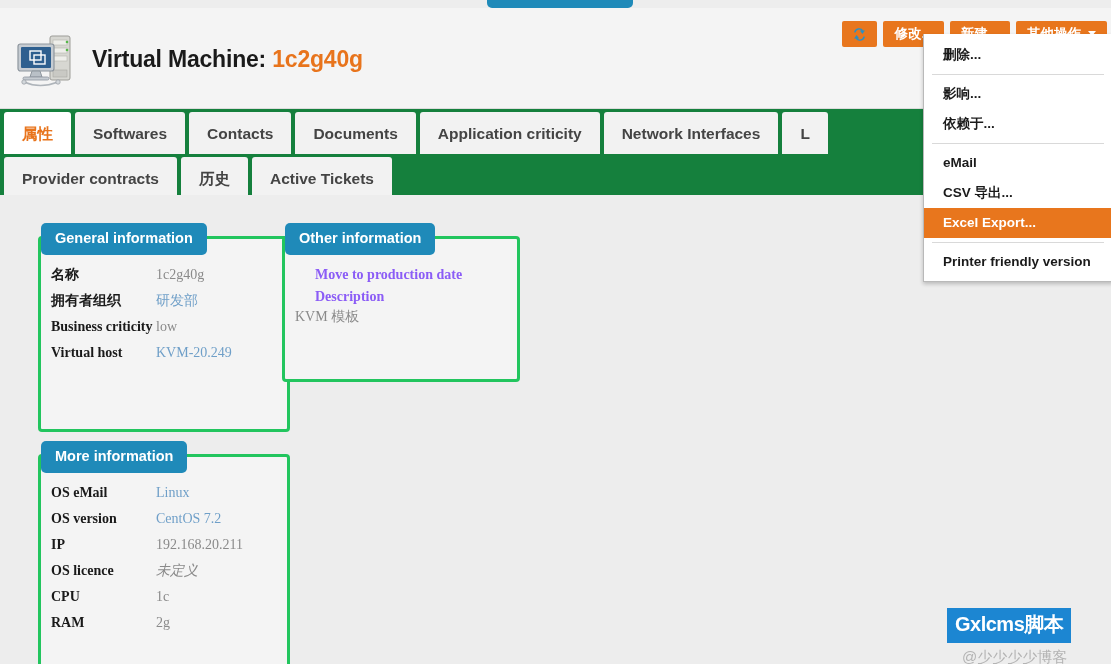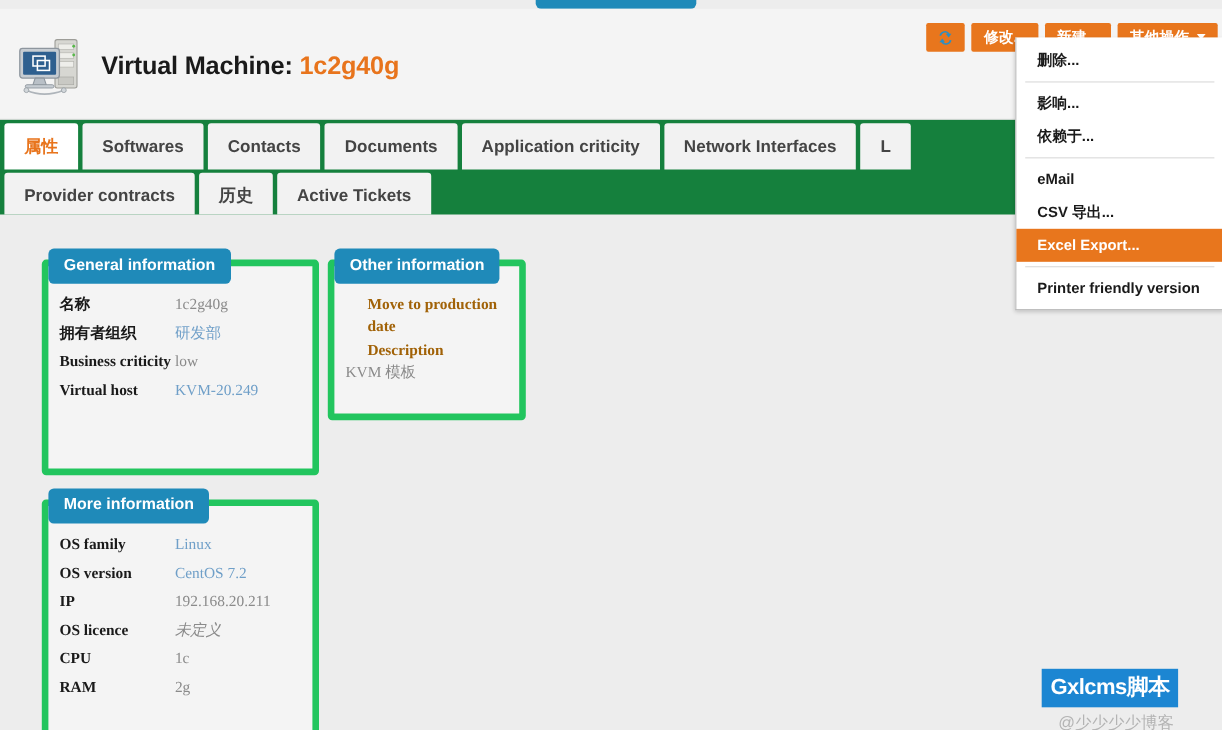--- a/index.html
+++ b/index.html
@@ -88,21 +88,21 @@
     border-radius: 3px 3px 0 0;
     cursor: pointer;
   }
   .tab.active { background: #ffffff; color: #e8741c; }
   .tab.clip { overflow: hidden; }
 
   
   .panel {
     position: absolute;
     background: #f4f4f4;
-    border: 6px solid #22c55e;
+    border: 3px solid #22c55e;
     border-radius: 4px;
     box-sizing: border-box;
   }
   .legend {
     position: absolute; top: -16px; left: 0px;
     background: #1f8ab9; color: #ffffff;
     font-size: 14.5px; font-weight: bold;
     padding: 8px 14px 9px 14px;
     border-radius: 5px; line-height: 15px;
     white-space: nowrap;
@@ -116,25 +116,25 @@
   }
   .fvalue {
     font-size: 14px; color: #8a8a8a; line-height: 19px;
     word-break: break-word;
   }
   .fvalue.link { color: #6f9fc8; }
   .fvalue.ital { font-style: italic; }
 
   
   .srow { margin-bottom: 2px; }
-  .slabel { font-size: 14px; font-weight: bold; color: #a16207; line-height: 20px; padding-left: 20px; }
+  .slabel { font-size: 14px; font-weight: bold; color: #8b5cf6; line-height: 20px; padding-left: 20px; }
   .svalue { font-size: 14px; color: #8a8a8a; line-height: 20px; }
 
   #panel-general { left: 38px; top: 236px; width: 252px; height: 196px; }
-  #panel-other   { left: 298px; top: 236px; width: 180px; height: 146px; }
+  #panel-other   { left: 282px; top: 236px; width: 238px; height: 146px; }
   #panel-more    { left: 38px; top: 454px; width: 252px; height: 230px; }
 
   
   .watermark {
     position: absolute; left: 947px; top: 608px;
     background: #1c86d2; color: #ffffff;
     font-size: 20px; font-weight: bold;
     padding: 3px 8px 5px 8px;
     letter-spacing: -0.5px; white-space: nowrap;
   }
@@ -244,21 +244,21 @@
         <div class="slabel">Description</div>
         <div class="svalue">KVM 模板</div>
       </div>
     </div>
   </div>
 
   <div class="panel" id="panel-more">
     <div class="legend">More information</div>
     <div class="fields">
       <div class="frow">
-        <div class="flabel">OS family</div>
+        <div class="flabel">OS eMail</div>
         <div class="fvalue link">Linux</div>
       </div>
       <div class="frow">
         <div class="flabel">OS version</div>
         <div class="fvalue link">CentOS 7.2</div>
       </div>
       <div class="frow">
         <div class="flabel">IP</div>
         <div class="fvalue">192.168.20.211</div>
       </div>

